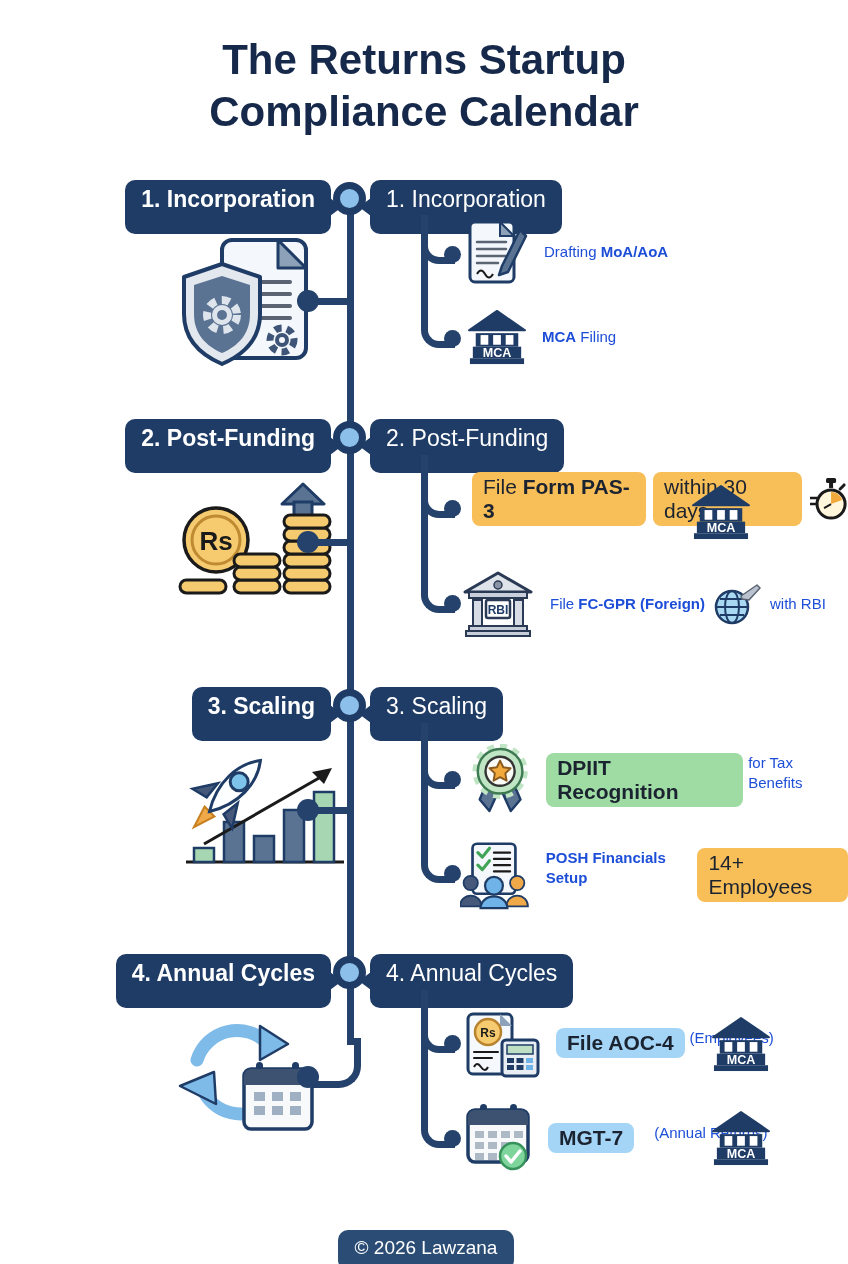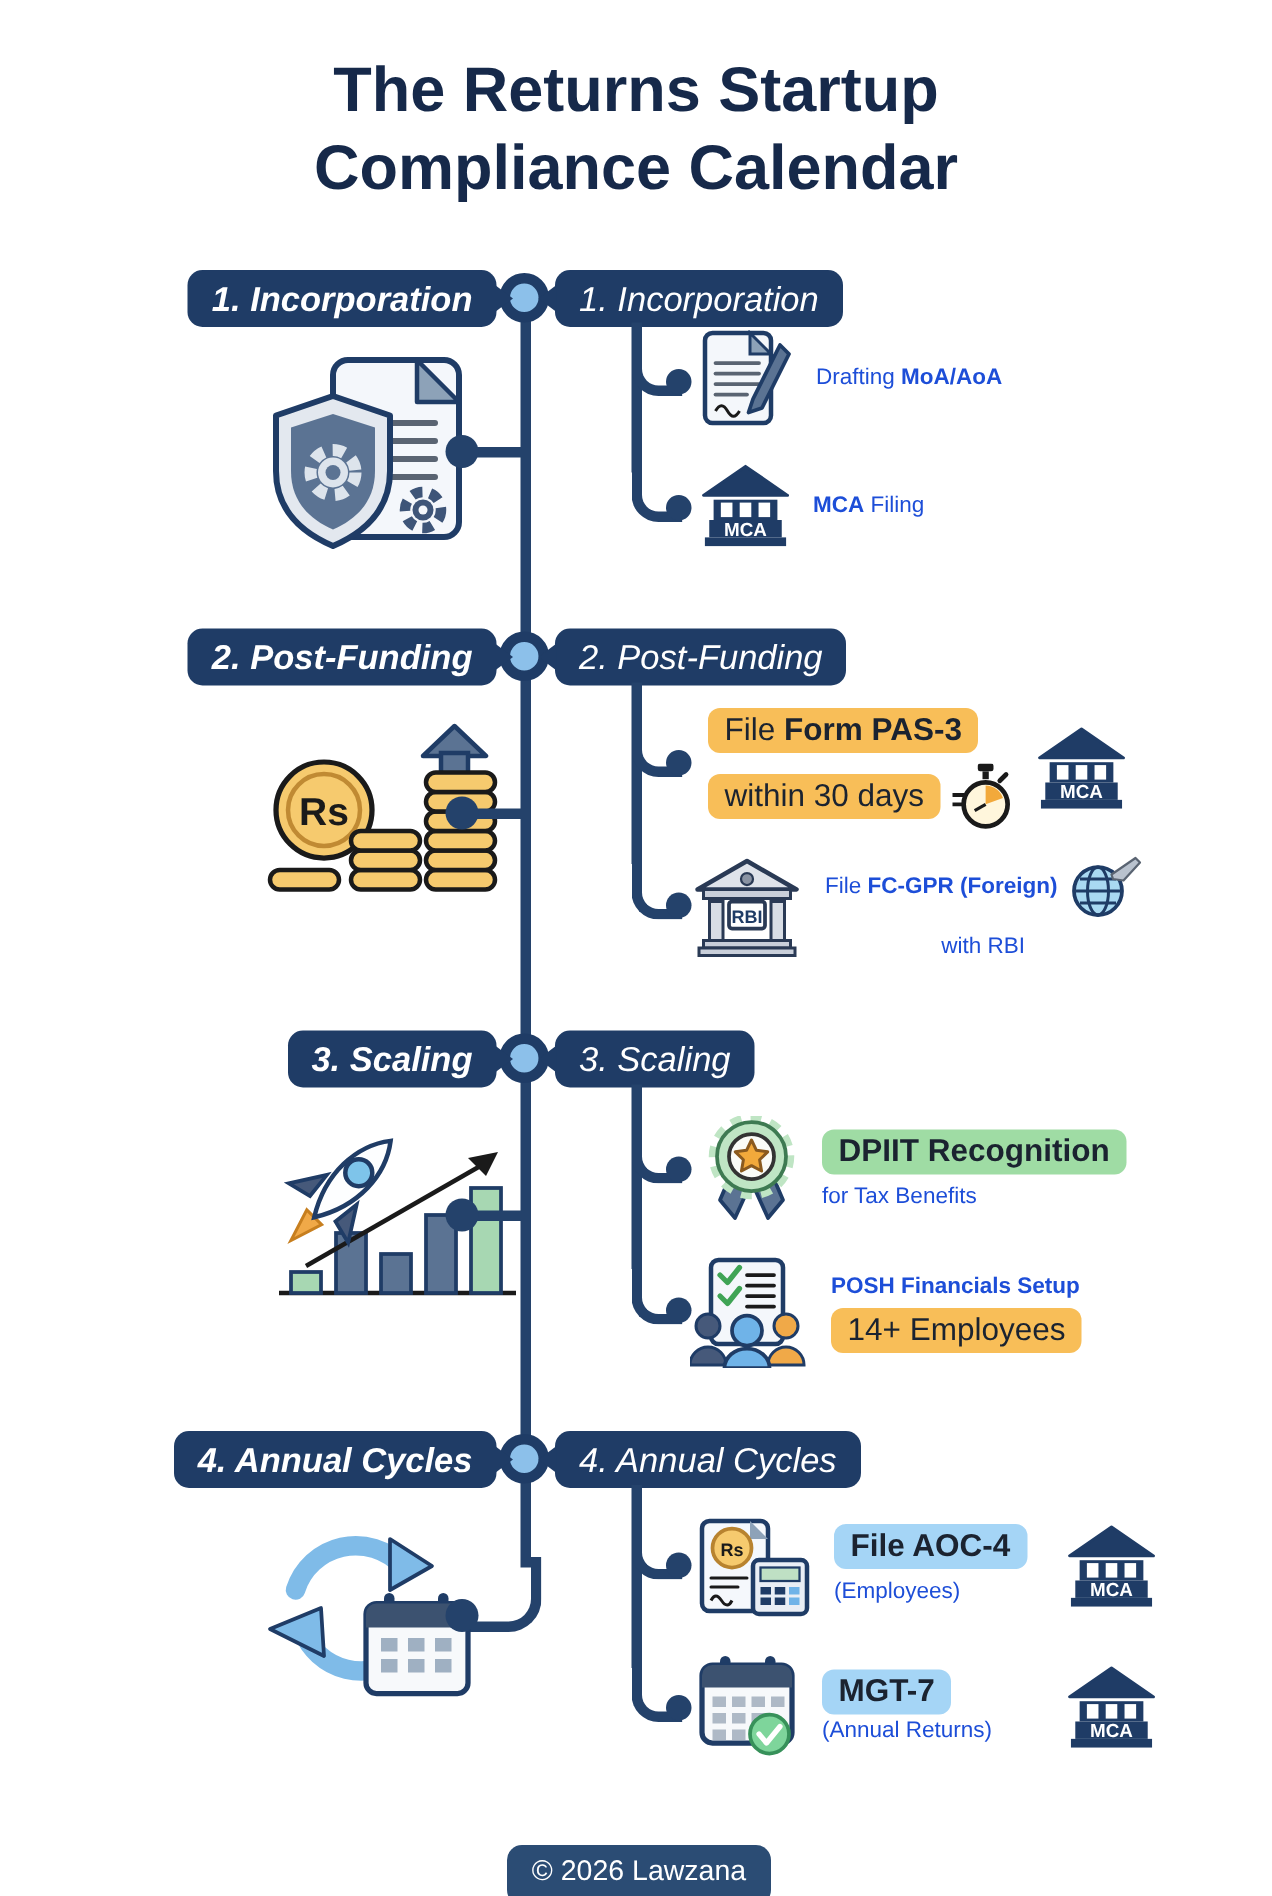--- a/index.html
+++ b/index.html
@@ -16,33 +16,33 @@
   .dot{position:absolute;background:#24426B;border-radius:50%;}
   .dot-l{width:22px;height:22px;}
   .dot-r{width:17px;height:17px;}
   .elbow-l{position:absolute;left:421px;width:27px;height:34px;
            border-left:7px solid #24426B;border-bottom:7px solid #24426B;
            border-bottom-left-radius:18px;}
   .elbow-br{position:absolute;left:308px;top:1038px;width:46px;height:43px;
             border-right:7px solid #24426B;border-bottom:7px solid #24426B;
             border-bottom-right-radius:22px;}
   
-  .lbl{position:absolute;height:38px;line-height:38px;background:#1F3C66;color:#fff;
-       border-radius:10px;font-size:23px;padding:0 16px;white-space:nowrap;font-style:italic;}
+  .lbl{position:absolute;height:54px;line-height:38px;background:#1F3C66;color:#fff;
+       border-radius:10px;font-size:23px;padding:0 16px;white-space:nowrap;}
   .lbl-left{font-weight:700;}
   .lbl-left::after{content:"";position:absolute;right:-11px;top:50%;margin-top:-9px;
        border-top:9px solid transparent;border-bottom:9px solid transparent;
        border-left:12px solid #1F3C66;}
   .lbl-right{font-weight:400;}
   .lbl-right::before{content:"";position:absolute;left:-11px;top:50%;margin-top:-9px;
        border-top:9px solid transparent;border-bottom:9px solid transparent;
        border-right:12px solid #1F3C66;}
   
   .item{position:absolute;display:flex;align-items:center;gap:16px;}
-  .col{display:flex;flex-direction:column;align-items:flex-start;gap:7px;}
+  .col{display:flex;flex-direction:row;align-items:flex-start;gap:7px;}
   .row{display:flex;align-items:center;gap:8px;}
   .t{font-size:15px;color:#1d4ed8;line-height:1.3;}
   .b{font-weight:700;}
   .pill{display:inline-block;border-radius:8px;padding:3px 11px;font-size:21px;color:#1b2330;}
   .pill .b{font-weight:700;}
   .pill-orange{background:#F8BE58;}
   .pill-green{background:#9FDCA4;font-weight:700;}
   .pill-blue{background:#A5D5F6;font-weight:700;}
   .footer{position:absolute;left:338px;top:1230px;width:176px;height:40px;background:#2B4C74;
           border-radius:10px;color:#fff;font-size:19px;text-align:center;line-height:36px;}
@@ -369,21 +369,21 @@
           <rect x="48" y="27" width="9" height="7"></rect>
         <rect x="9" y="38" width="9" height="7"></rect>
           <rect x="22" y="38" width="9" height="7"></rect>
           <rect x="35" y="38" width="9" height="7"></rect>
         <rect x="9" y="49" width="9" height="7"></rect>
           <rect x="22" y="49" width="9" height="7"></rect>
       </g>
       <circle cx="47" cy="52" r="13" fill="#7ED59B" stroke="#37915A" stroke-width="2.5"></circle>
       <path d="M40,52 l5,6 9,-11" fill="none" stroke="#fff" stroke-width="3.5" stroke-linecap="round" stroke-linejoin="round"></path>
     </svg>
-    <div class="col" style="gap:1px;">
+    <div class="col" style="gap:20px;">
       <span class="pill pill-blue">MGT-7</span>
       <span class="t">(Annual Returns)</span>
     </div>
   </div>
   <svg class="abs" style="left:712px;top:1110px;" width="58" height="56" viewBox="0 0 60 58">
     <polygon points="30,2 59,22 1,22" fill="#1F3C66" stroke="#1F3C66" stroke-width="2" stroke-linejoin="round"></polygon>
     <rect x="8" y="25" width="44" height="14" fill="#1F3C66"></rect>
     <rect x="13" y="27" width="8" height="10" fill="#fff"></rect>
       <rect x="26" y="27" width="8" height="10" fill="#fff"></rect>
       <rect x="39" y="27" width="8" height="10" fill="#fff"></rect>

